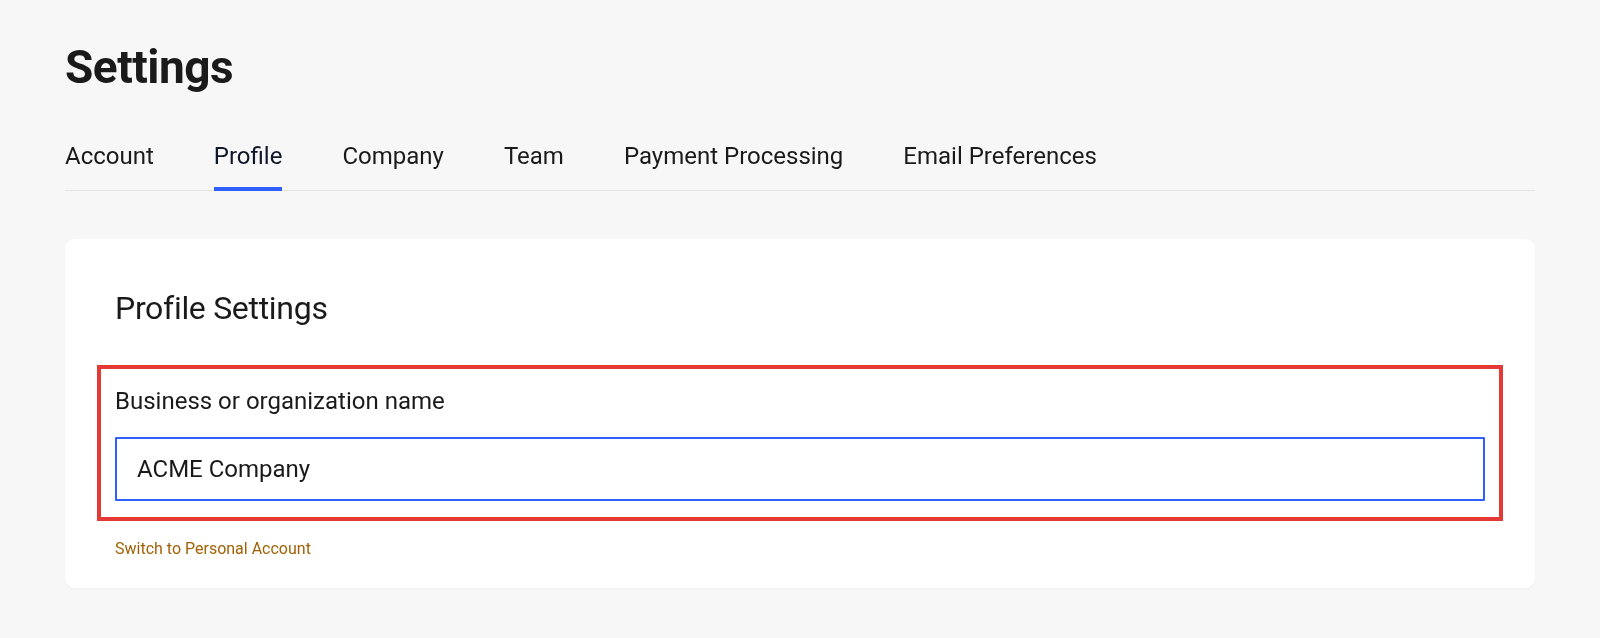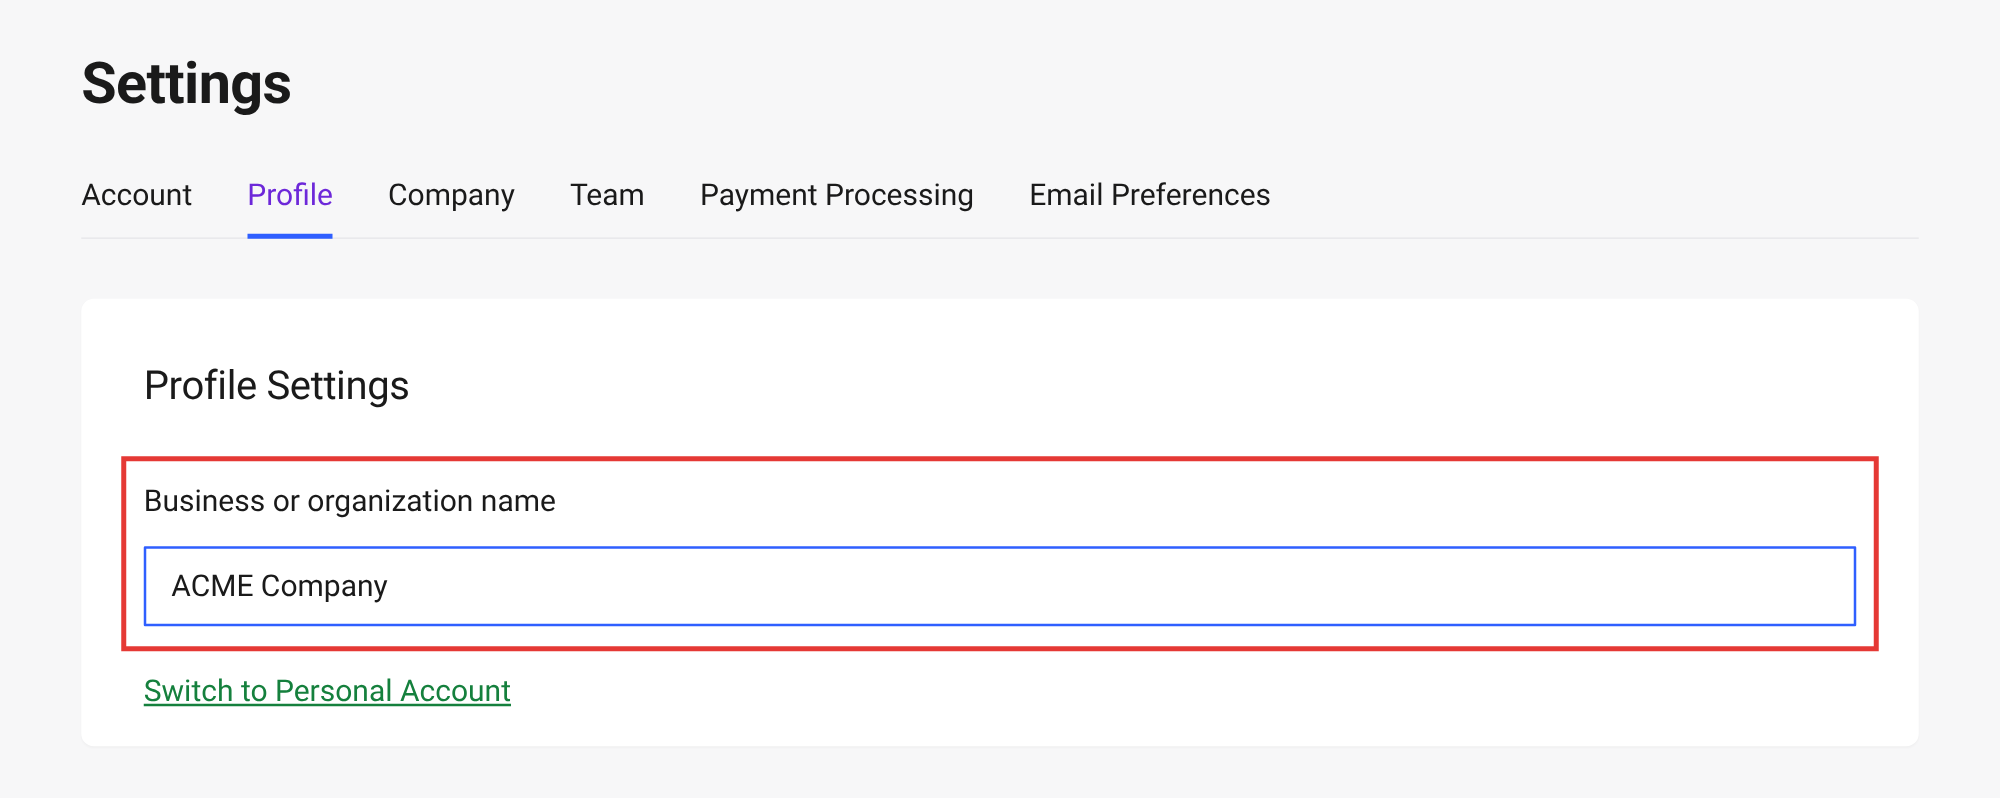--- a/index.html
+++ b/index.html
@@ -20,34 +20,34 @@
     }
     .page-title {
       font-size: 46px;
       font-weight: 700;
       color: #1a1a1a;
       margin-bottom: 48px;
       letter-spacing: -0.5px;
     }
     .tabs {
       display: flex;
-      gap: 44px;
+      gap: 60px;
       border-bottom: 1px solid #e5e5e7;
       margin-bottom: 48px;
     }
     .tab {
       font-size: 24px;
       color: #1a1a1a;
       padding-bottom: 20px;
       cursor: pointer;
       position: relative;
       font-weight: 400;
     }
     .tab.active {
-      color: #6d28d9;
+      color: #0f172a;
     }
     .tab.active::after {
       content: "";
       position: absolute;
       left: 0;
       right: 0;
       bottom: -1px;
       height: 4px;
       background: #2f5fff;
     }
@@ -83,26 +83,25 @@
       font-size: 24px;
       padding: 16px 20px;
       border: 2px solid #2f5fff;
       border-radius: 1px;
       outline: none;
       color: #1a1a1a;
       font-family: inherit;
       background: #ffffff;
     }
     .link {
-      font-size: 24px;
-      color: #15803d;
+      font-size: 16px;
+      color: #a16207;
       cursor: pointer;
       display: inline-block;
       font-weight: 400;
-      text-decoration: underline;
     }
   </style>
 </head>
 <body>
 
 <div class="page">
   <h1 class="page-title">Settings</h1>
 
   <nav class="tabs">
     <div class="tab">Account</div>

